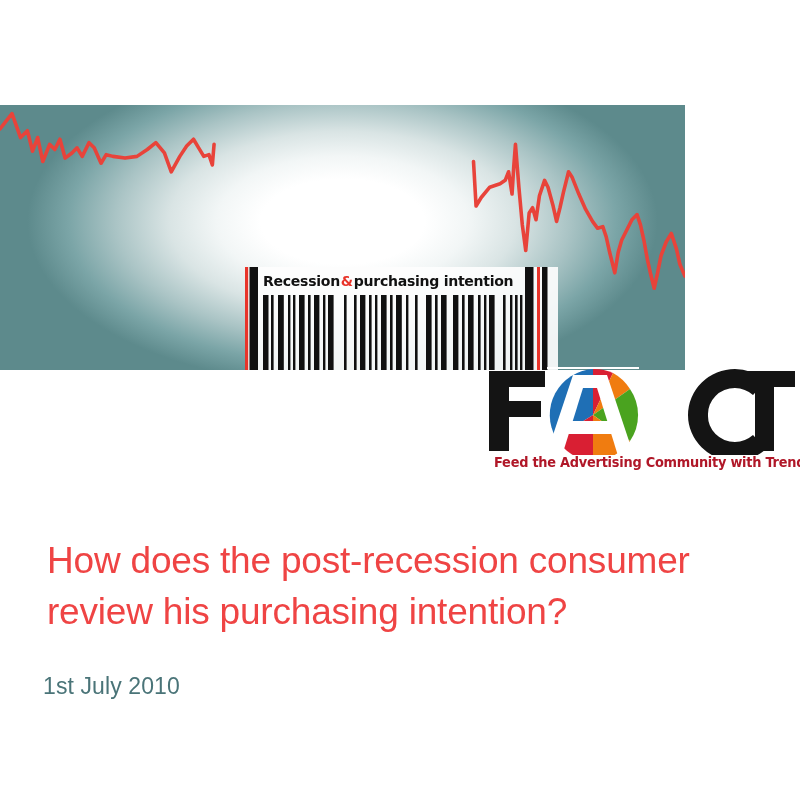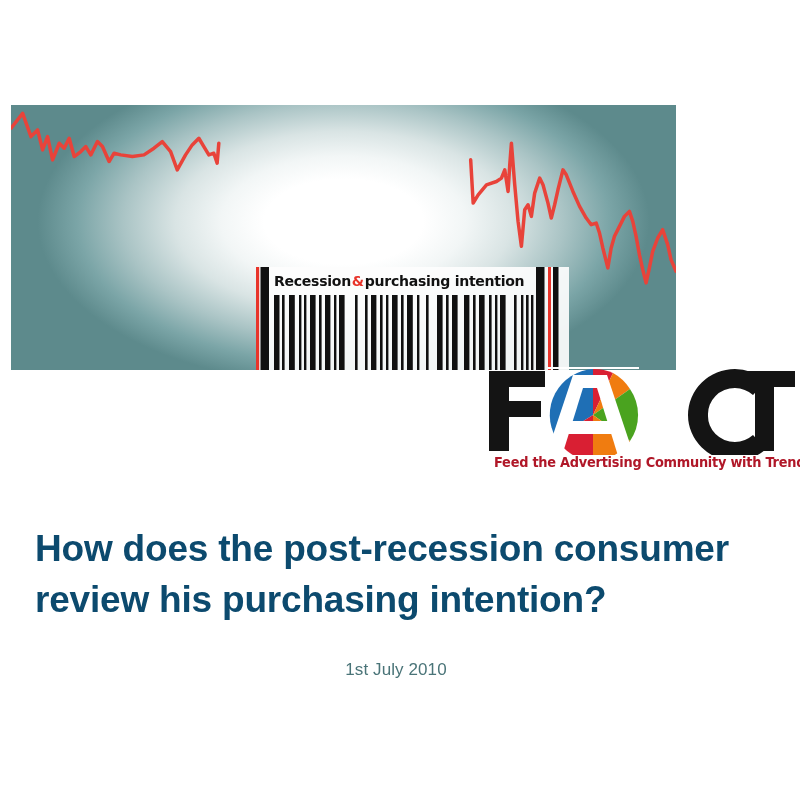--- a/index.html
+++ b/index.html
@@ -12,25 +12,26 @@
     height: 800px;
     position: relative;
     overflow: hidden;
     font-family: "Liberation Sans", sans-serif;
     -webkit-font-smoothing: antialiased;
   }
 
   
   #banner {
     position: absolute;
-    left: 11px;
+    left: 0;
     top: 105px;
     width: 665px;
     height: 265px;
     overflow: hidden;
+    padding-left: 20px;
   }
   #banner-bg {
     position: absolute;
     inset: 0;
     background:
       radial-gradient(ellipse 46% 62% at 50% 44%,
         #ffffff 0%,
         #ffffff 26%,
         #f2f6f6 40%,
         #d9e4e4 55%,
@@ -111,37 +112,36 @@
   }
 
   
   #title-block {
     position: absolute;
     left: 31px;
     top: 519px;
     width: 730px;
   }
   #main-title {
-    margin: 4px;
+    margin: 16px;
     font-family: "Liberation Sans", sans-serif;
-    font-weight: bold;
+    font-weight: normal;
     font-size: 37px;
     line-height: 51px;
-    color: #0c4a6e;
+    color: #ef4444;
     letter-spacing: -0.2px;
   }
   #doc-date {
     margin: 12px;
     padding-top: 22px;
     font-family: "Liberation Sans", sans-serif;
-    font-size: 17px;
+    font-size: 23px;
     line-height: 22px;
     color: #4a7478;
     letter-spacing: 0.1px;
-    text-align: center;
   }
 </style>
 </head>
 <body>
 
 <div id="banner">
 
   <div id="banner-bg"></div>
 
   <svg id="banner-svg" viewBox="0 0 800 265" preserveAspectRatio="none">

